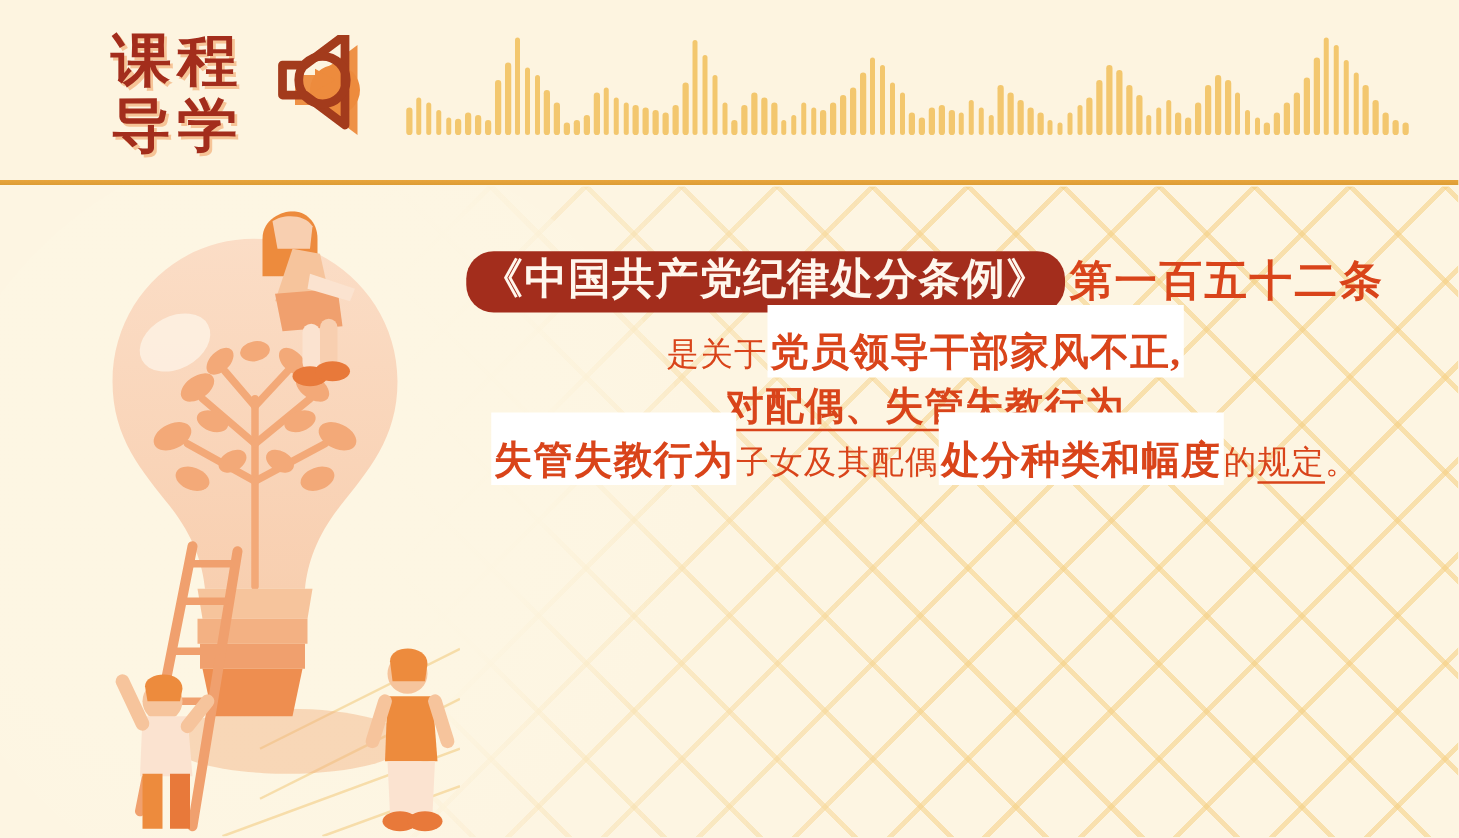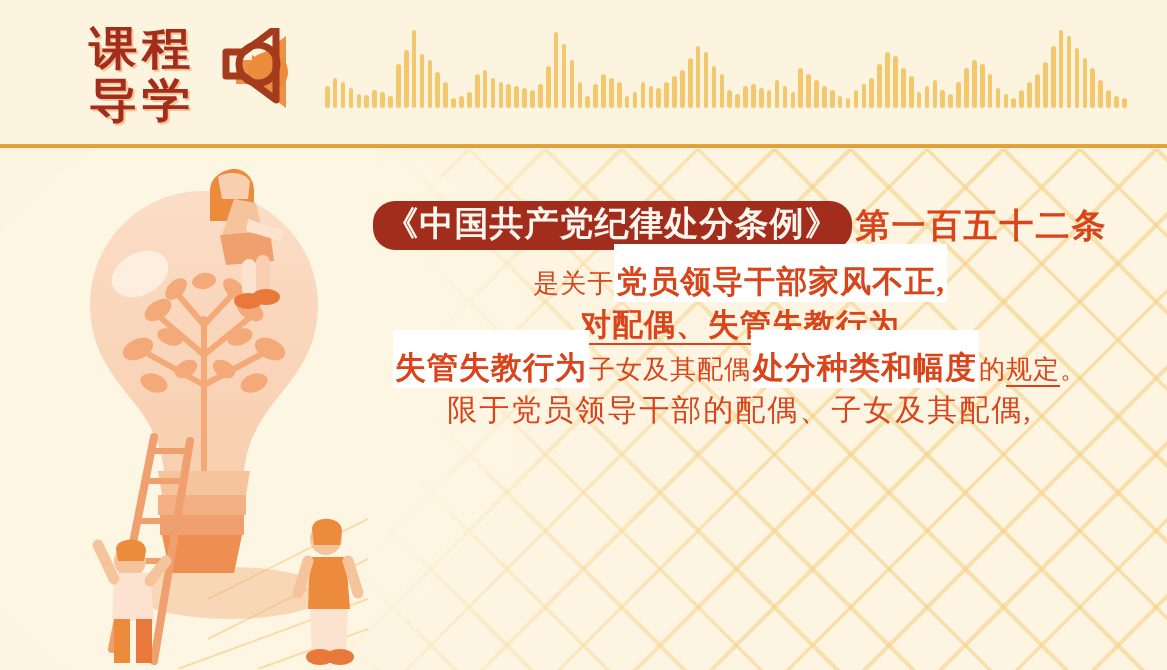--- a/index.html
+++ b/index.html
@@ -324,20 +324,17 @@
 
       <div class="line l3">
         <span class="red-b ul">对配偶、失管失教行为</span>
       </div>
 
       <div class="line l4">
         <span class="red-b hl">失管失教行为</span><span class="red">子女及其配偶</span><span class="red-b hl">处分种类和幅度</span><span class="red">的</span><span class="red ul">规定</span><span class="red">。</span>
       </div>
 
 
-      <div class="line l6">
-        <span class="red-n">限于党员领导干部的配偶、子女及其配偶,</span>
-      </div>
 
 
     </div>
   </div>
 </div>
 
 </body></html>

